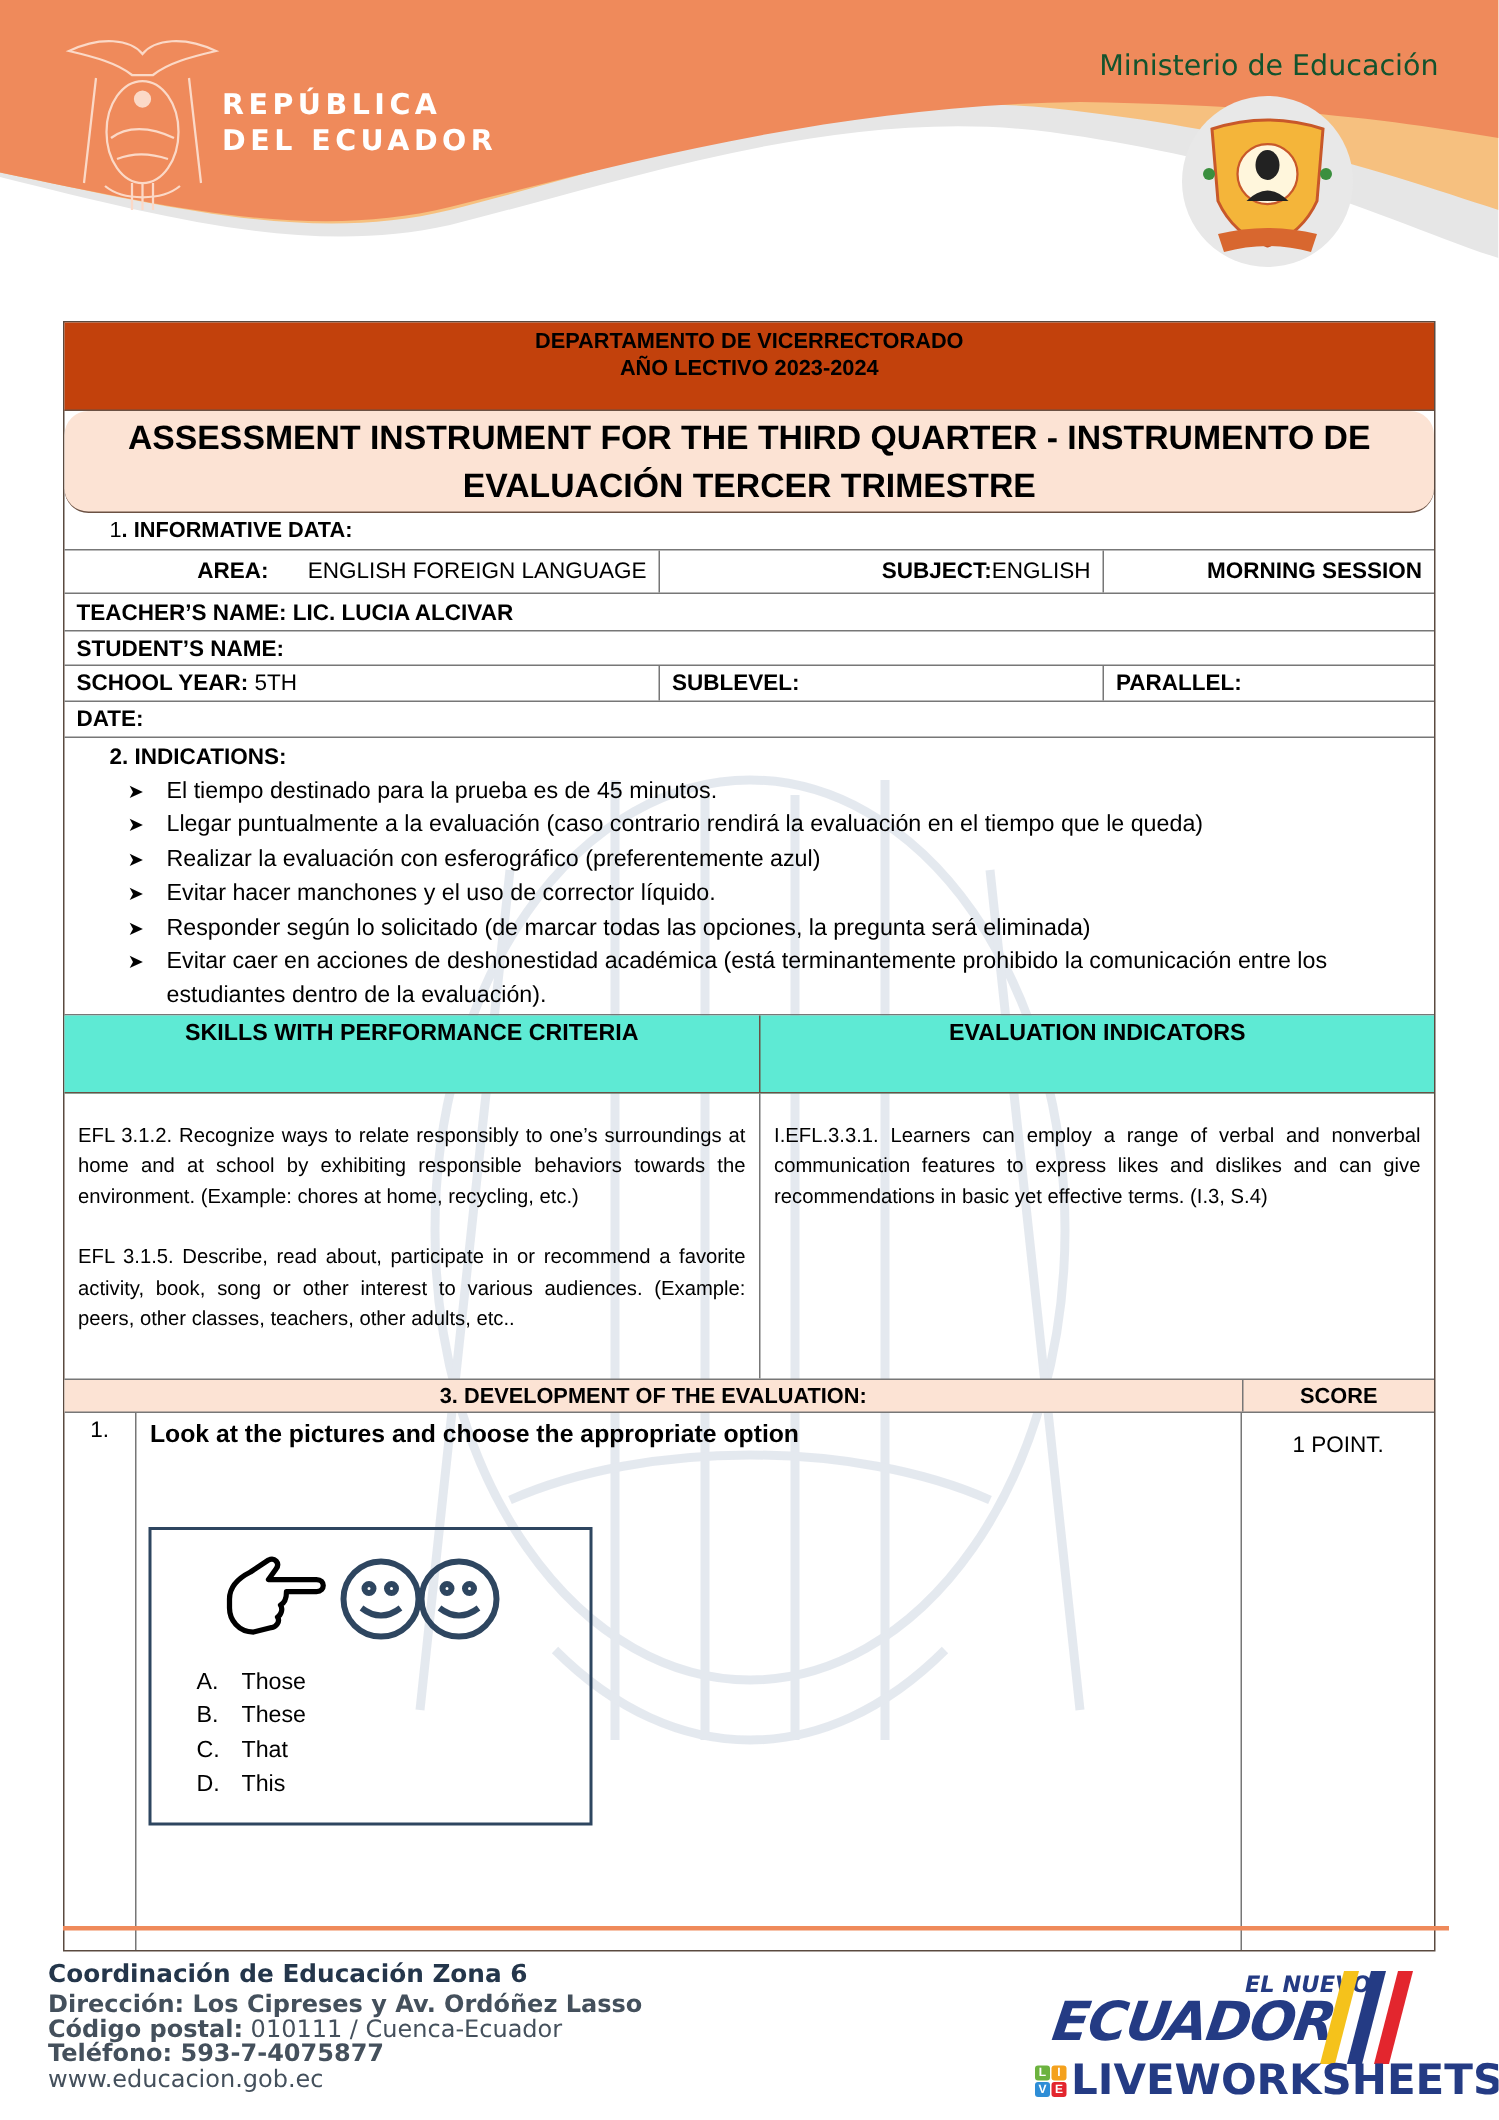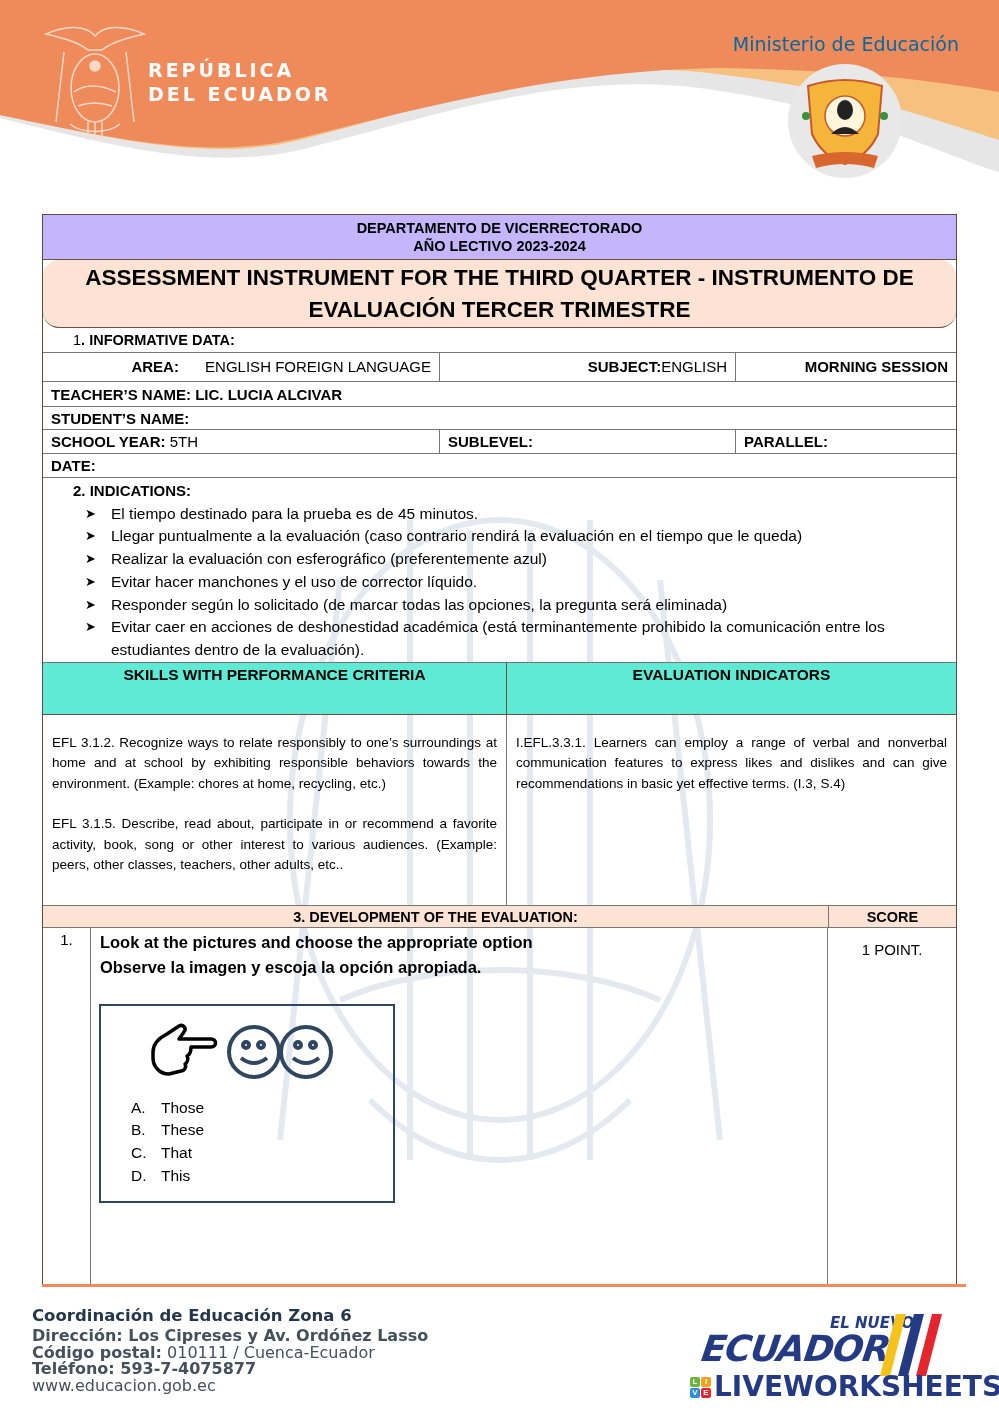--- a/index.html
+++ b/index.html
@@ -4,33 +4,33 @@
 <style>
   * { box-sizing: border-box; margin: 0; padding: 0; }
   html, body { width: 999px; height: 1413px; background: #ffffff; overflow: hidden; }
   body { position: relative; font-family: "Liberation Sans", sans-serif; color: #000; }
 
   
   .header { position: absolute; left: 0; top: 0; width: 999px; height: 200px; overflow: hidden; }
   .header svg.wave { position: absolute; left: 0; top: 0; }
   .crest { position: absolute; left: 42px; top: 22px; width: 106px; height: 118px; }
   .rep-text { position: absolute; left: 148px; top: 58px; color: #fff; font-family: "DejaVu Sans", sans-serif; font-weight: bold; font-size: 19px; letter-spacing: 3px; line-height: 24px; }
-  .ministerio { position: absolute; right: 40px; top: 33px; color: #0369a1; font-family: "DejaVu Sans", sans-serif; font-size: 19px; }
+  .ministerio { position: absolute; right: 40px; top: 33px; color: #14532d; font-family: "DejaVu Sans", sans-serif; font-size: 19px; }
   .school-seal { position: absolute; left: 788px; top: 64px; width: 114px; height: 114px; border-radius: 50%; background: #e8e8e8; }
 
   
   .watermark { position: absolute; left: 170px; top: 440px; width: 660px; height: 760px; opacity: 0.13; }
 
   
   .doc { position: absolute; left: 42px; top: 214px; width: 915px; border: 1px solid #5a4a40; }
   .row { display: flex; border-bottom: 1px solid #777; }
   .row:last-child { border-bottom: none; }
   .cell { padding: 2px 8px; font-size: 15px; line-height: 20px; }
   .b { font-weight: bold; }
-  .hdr1 { background: #c4b5fd; text-align: center; font-weight: bold; font-size: 14.5px; line-height: 18px; padding: 4px 0 4px; border-bottom: 1px solid #6b5143; }
+  .hdr1 { background: #c2410c; text-align: center; font-weight: bold; font-size: 14.5px; line-height: 18px; padding: 4px 0 18px; border-bottom: 1px solid #6b5143; }
   .hdr2 { background: #fce3d4; text-align: center; font-weight: bold; font-size: 22.5px; line-height: 32px; padding: 2px 0 1px; border-bottom: 1px solid #6b5143; border-radius: 16px; }
   .vl { border-left: 1px solid #777; }
   .indications { padding: 2px 8px 0 30px; font-size: 15.5px; line-height: 22.7px; border-bottom: 1px solid #777; }
   .indications ul { list-style: none; padding-left: 12px; }
   .indications li { position: relative; padding-left: 26px; }
   .indications li .arrow { position: absolute; left: 0; top: 0; font-size: 13px; }
   .skills-head { display: flex; background: #5eead4; height: 52px; border-bottom: 1px solid #6b5143; }
   .skills-head div { font-weight: bold; font-size: 15.5px; text-align: center; padding-top: 3px; }
   .skills-body { display: flex; height: 191px; border-bottom: 1px solid #777; }
   .skills-body .col { font-size: 13.5px; line-height: 20.5px; text-align: justify; padding: 18px 9px 0 9px; }
@@ -199,21 +199,20 @@
 
   <div class="dev-head">
     <div style="width:785px;">3.  DEVELOPMENT OF THE EVALUATION:</div>
     <div class="vl" style="flex:1;">SCORE</div>
   </div>
 
   <div class="question">
     <div class="q-num">1.</div>
     <div class="q-body vl">
       <div class="q-title">Look at the pictures and choose the appropriate option</div>
-      <div class="q-title">Observe la imagen y escoja la opción apropiada.</div>
 
       <div class="pic-box">
         <svg class="pic-icons" width="190" height="62" viewBox="0 0 190 62">
           <g>
             <path d="M4 30 C4 22 10 16 18 12 L30 4 C34 2 38 6 35 10 L30 17 L62 17 C68 17 68 25 62 25 L42 25 C42 30 40 33 38 34 C40 37 38 41 36 42 C38 45 35 49 32 49 L20 52 C10 52 4 44 4 36 Z" fill="#fff" stroke="#000" stroke-width="3.5" stroke-linejoin="round"></path>
           </g>
           <g fill="none" stroke="#2e4660" stroke-width="4">
             <circle cx="105" cy="30" r="25"></circle>
             <circle cx="97" cy="23" r="3"></circle>
             <circle cx="112" cy="23" r="3"></circle>

